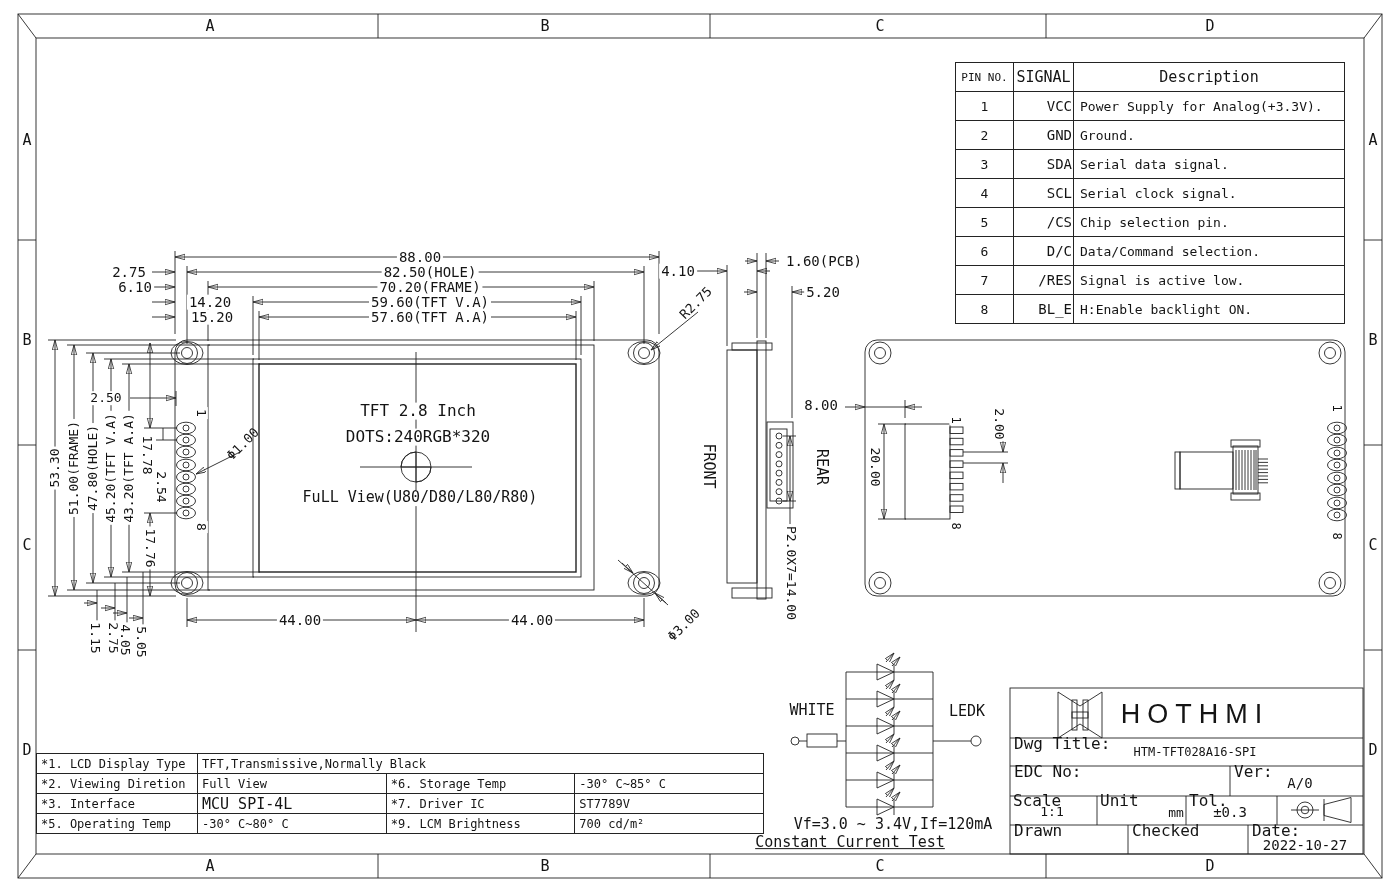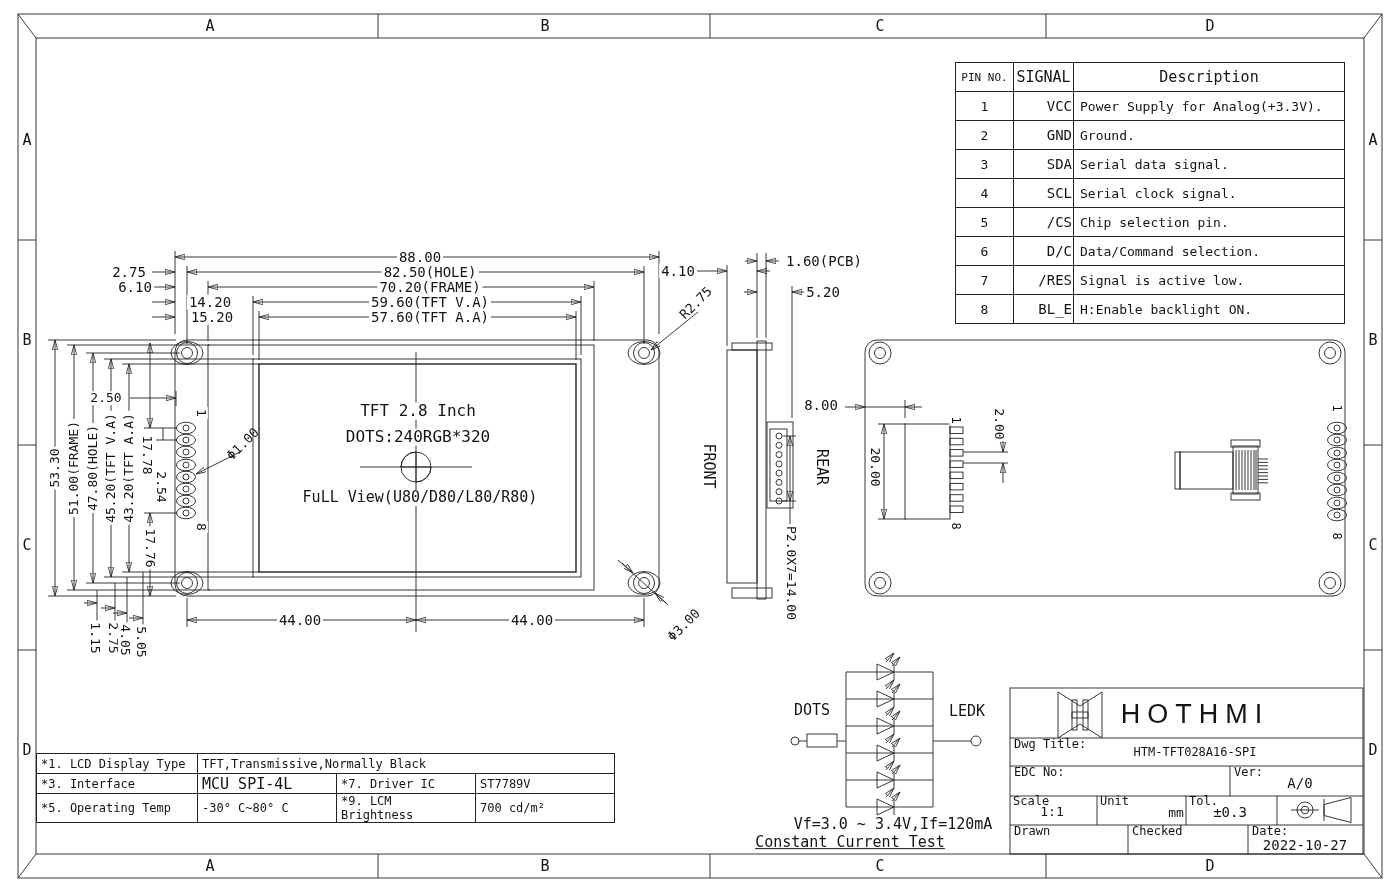--- a/index.html
+++ b/index.html
@@ -6,38 +6,38 @@
   #sheet{position:relative;width:1400px;height:891px;background:#fff;overflow:hidden;
          font-family:"DejaVu Sans Mono",monospace;color:#141414;}
   svg{position:absolute;left:0;top:0;}
   svg line,svg path,svg rect,svg circle,svg ellipse,svg polygon{stroke:#232323;stroke-width:0.9;fill:none;}
   .dim{marker-start:url(#ah);marker-end:url(#ah);}
   .de{marker-end:url(#ah);}
   .ds{marker-start:url(#ah);}
   .thk{stroke-width:1.4;}
   .lbl{position:absolute;transform:translate(-50%,-50%);font-size:14px;line-height:1.05;
        white-space:nowrap;background:#fff;padding:0 2px;}
-  .lbl-l{position:absolute;transform:translate(0,-50%);font-size:12px;line-height:1;white-space:nowrap;}
+  .lbl-l{position:absolute;transform:translate(0,-50%);font-size:16px;line-height:1;white-space:nowrap;}
   .r90{transform:translate(-50%,-50%) rotate(90deg);}
   .r270{transform:translate(-50%,-50%) rotate(-90deg);}
   .r45{transform:translate(-50%,-50%) rotate(-45deg);background:transparent;}
   .nobg{background:transparent;}.s12{font-size:12px}.s13{font-size:13px}.s15{font-size:15px}
   .s16{font-size:16px}.s20{font-size:12px}
   .ul{text-decoration:underline;}
   .brand{font-family:"Liberation Sans",sans-serif;font-size:27px;letter-spacing:7px;font-weight:400;}
   .grid-letter{position:absolute;transform:translate(-50%,-50%);font-size:15px;}
   table{border-collapse:collapse;position:absolute;table-layout:fixed;background:#fff;}
   td,th{border:1px solid #232323;font-weight:normal;overflow:hidden;}
   #pin-table{left:955px;top:62px;width:380px;}
   #pin-table td,#pin-table th{height:26px;text-align:center;font-size:13px;}
   #pin-table .desc{text-align:left;padding-left:6px;font-size:13px;margin-top:44px;}
   #pin-table th{font-size:15px;}
   #pin-table th.pinno{font-size:11px;}
   #pin-table td.sig{font-size:14px;text-align:right;}
-  #spec-table{left:36px;top:753px;width:579px;}
+  #spec-table{left:36px;top:753px;width:728px;}
   #spec-table td{height:19px;font-size:12px;padding:0 4px;}
   #spec-table .big{font-size:15px;}
   #spec-table .sm{font-size:11px;}
 </style>
 </head>
 <body>
 
 <div id="sheet">
 
 <svg width="1400" height="891">
@@ -354,30 +354,36 @@
 <span class="lbl s13 r90" style="left:791px;top:573px">P2.0X7=14.00</span>
 
 <span class="lbl" style="left:821px;top:405px">8.00</span>
 <span class="lbl s13 r90" style="left:875px;top:467px">20.00</span>
 <span class="lbl s13 r90" style="left:999px;top:424px">2.00</span>
 <span class="lbl s12 r90" style="left:956px;top:420px">1</span>
 <span class="lbl s12 r90" style="left:956px;top:526px">8</span>
 <span class="lbl s12 r90" style="left:1337px;top:408px">1</span>
 <span class="lbl s12 r90" style="left:1337px;top:536px">8</span>
 
-<span class="lbl s15 nobg" style="left:812px;top:711px">DOTS</span>
+<span class="lbl s15 nobg" style="left:812px;top:711px">WHITE</span>
 <span class="lbl s15 nobg" style="left:967px;top:712px">LEDK</span>
 <span class="lbl s15 nobg" style="left:893px;top:825px">Vf=3.0 ~ 3.4V,If=120mA</span>
 <span class="lbl s15 nobg ul" style="left:850px;top:843px">Constant Current Test</span>
 
 <table id="spec-table">
   <tbody>
         <tr>
     <td style="width:152px">*1. LCD Display Type</td>
     <td colspan="3">TFT,Transmissive,Normally Black</td>
+  </tr>
+  <tr>
+    <td>*2. Viewing Diretion</td>
+    <td style="width:246px">Full View</td>
+    <td style="width:128px">*6. Storage Temp</td>
+    <td style="width:202px">-30° C~85° C</td>
   </tr>
   <tr>
     <td>*3. Interface</td>
     <td class="big">MCU SPI-4L</td>
     <td>*7. Driver IC</td>
     <td>ST7789V</td>
   </tr>
   <tr>
     <td>*5. Operating Temp</td>
     <td>-30° C~80° C</td>

